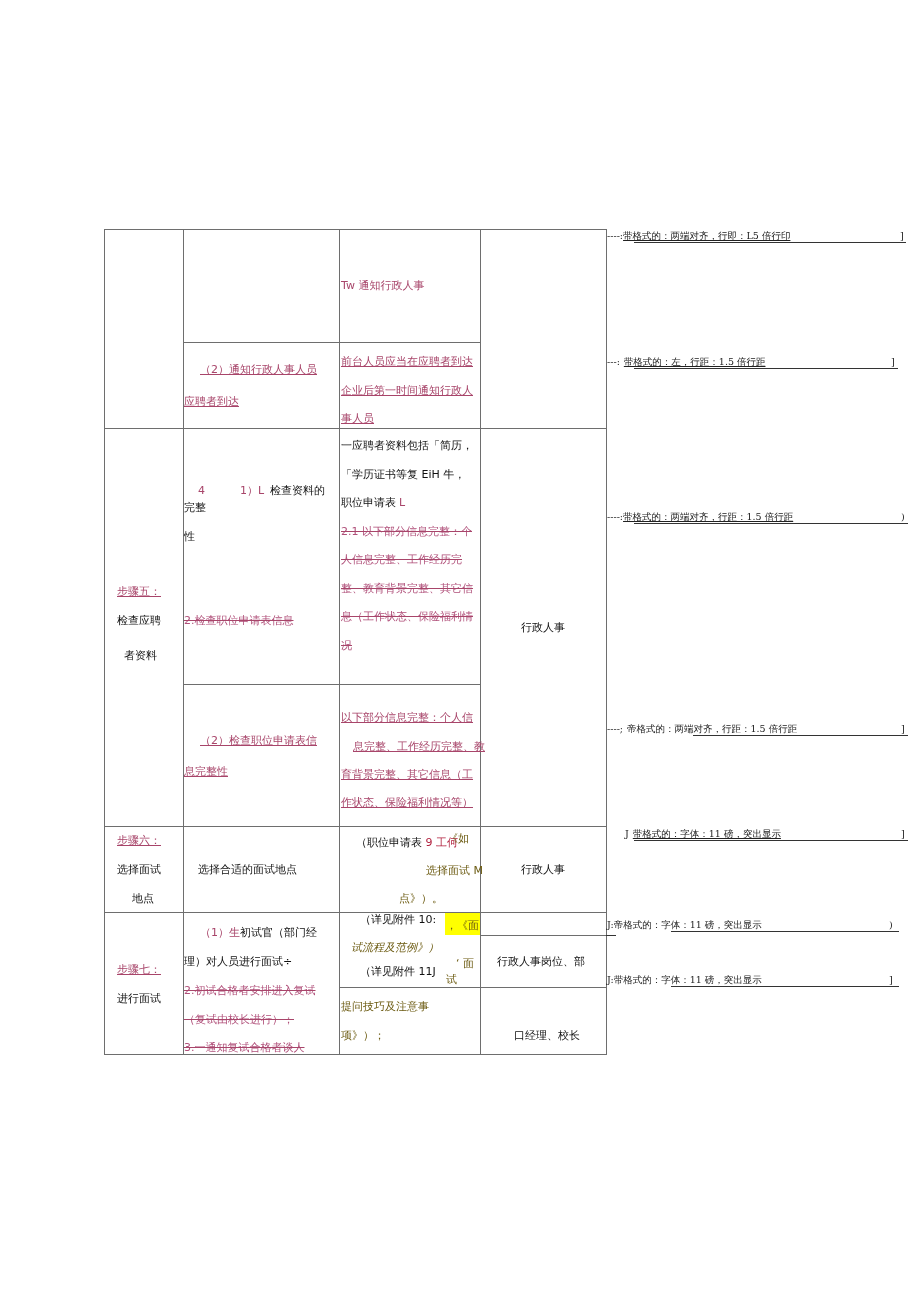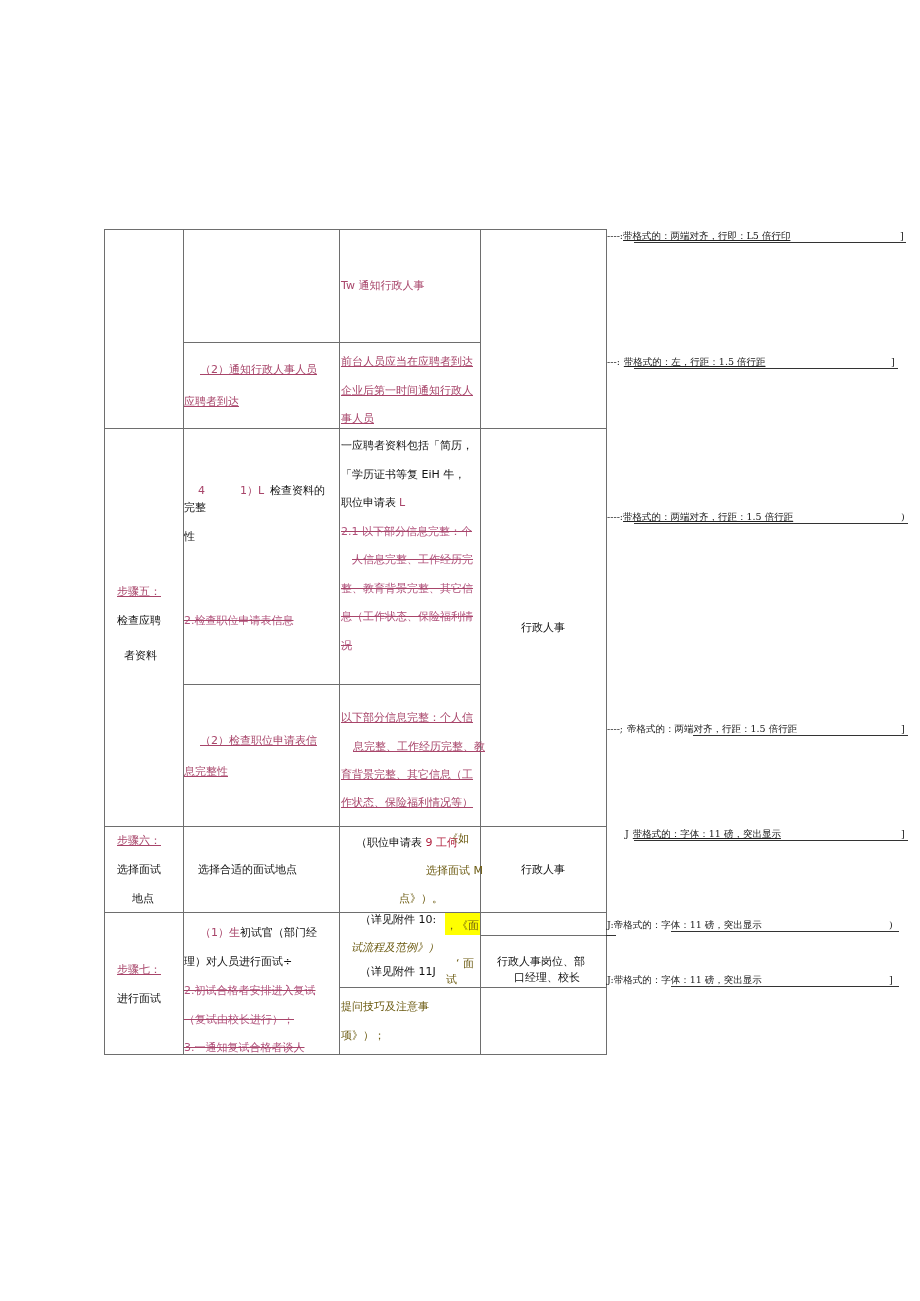--- a/index.html
+++ b/index.html
@@ -59,21 +59,21 @@
 <div class="txt red" style="left:240px; top:484px;">1）L</div>
 <div class="txt" style="left:270px; top:484px;">检查资料的</div>
 <div class="txt" style="left:184px; top:501px;">完整</div>
 <div class="txt" style="left:184px; top:530px;">性</div>
 <div class="txt strike" style="left:184px; top:614px;">2.检查职位申请表信息</div>
 
 <div class="txt" style="left:341px; top:439px;">一应聘者资料包括「简历，</div>
 <div class="txt" style="left:341px; top:468px;">「学历证书等复 EiH 牛，</div>
 <div class="txt" style="left:341px; top:496px;"><span>职位申请表</span><span class="red" style="margin-left:3px;">L</span></div>
 <div class="txt strike" style="left:341px; top:525px;">2.1 以下部分信息完整：个</div>
-<div class="txt strike" style="left:352px; top:553px;text-align:center;">人信息完整、工作经历完</div>
+<div class="txt strike" style="left:341px; top:553px;text-align:center;">人信息完整、工作经历完</div>
 <div class="txt strike" style="left:341px; top:582px;">整、教育背景完整、其它信</div>
 <div class="txt strike" style="left:341px; top:610px;">息（工作状态、保险福利情</div>
 <div class="txt strike" style="left:341px; top:639px;">况</div>
 
 <div class="txt" style="left:521px; top:621px;">行政人事</div>
 
 <div class="txt redu" style="left:200px; top:734px;">（2）检查职位申请表信</div>
 <div class="txt redu" style="left:184px; top:765px;">息完整性</div>
 
 <div class="txt redu" style="left:341px; top:711px;">以下部分信息完整：个人信</div>
@@ -113,21 +113,21 @@
 <div class="abs hl" style="left:445px; top:913px; width:35px; height:22px;"></div>
 <div class="txt olive" style="left:446px; top:919px;">，《面</div>
 <div class="txt olive" style="left:351px; top:941px;font-style:italic;">试流程及范例》）</div>
 <div class="txt" style="left:360px; top:965px;">（详见附件 11J</div>
 <div class="txt olive" style="left:456px; top:957px;">‘  面</div>
 <div class="txt olive" style="left:446px; top:973px;">试</div>
 <div class="txt olive" style="left:341px; top:1000px;">提问技巧及注意事</div>
 <div class="txt olive" style="left:341px; top:1029px;">项》）；</div>
 
 <div class="txt" style="left:497px; top:955px;">行政人事岗位、部</div>
-<div class="txt" style="left:514px; top:970px;font-family:Liberation Serif, serif;">口经理、校长</div>
+<div class="txt" style="left:514px; top:1029px;">口经理、校长</div>
 
 <div>
   <div class="note" style="left:607px; top:230px;">
     <span>----:</span><span class="u">带格式的：两端对齐，行即：L5 倍行印</span>
   </div>
   <div class="note" style="left:900px; top:230px;">]</div>
   <div class="note-line" style="left:634px; top:242px; width:272px;"></div>
 
   <div class="note" style="left:607px; top:356px;">
     <span>---:</span><span class="u" style="margin-left:4px;">带格式的：左，行距：1.5 倍行距</span>

